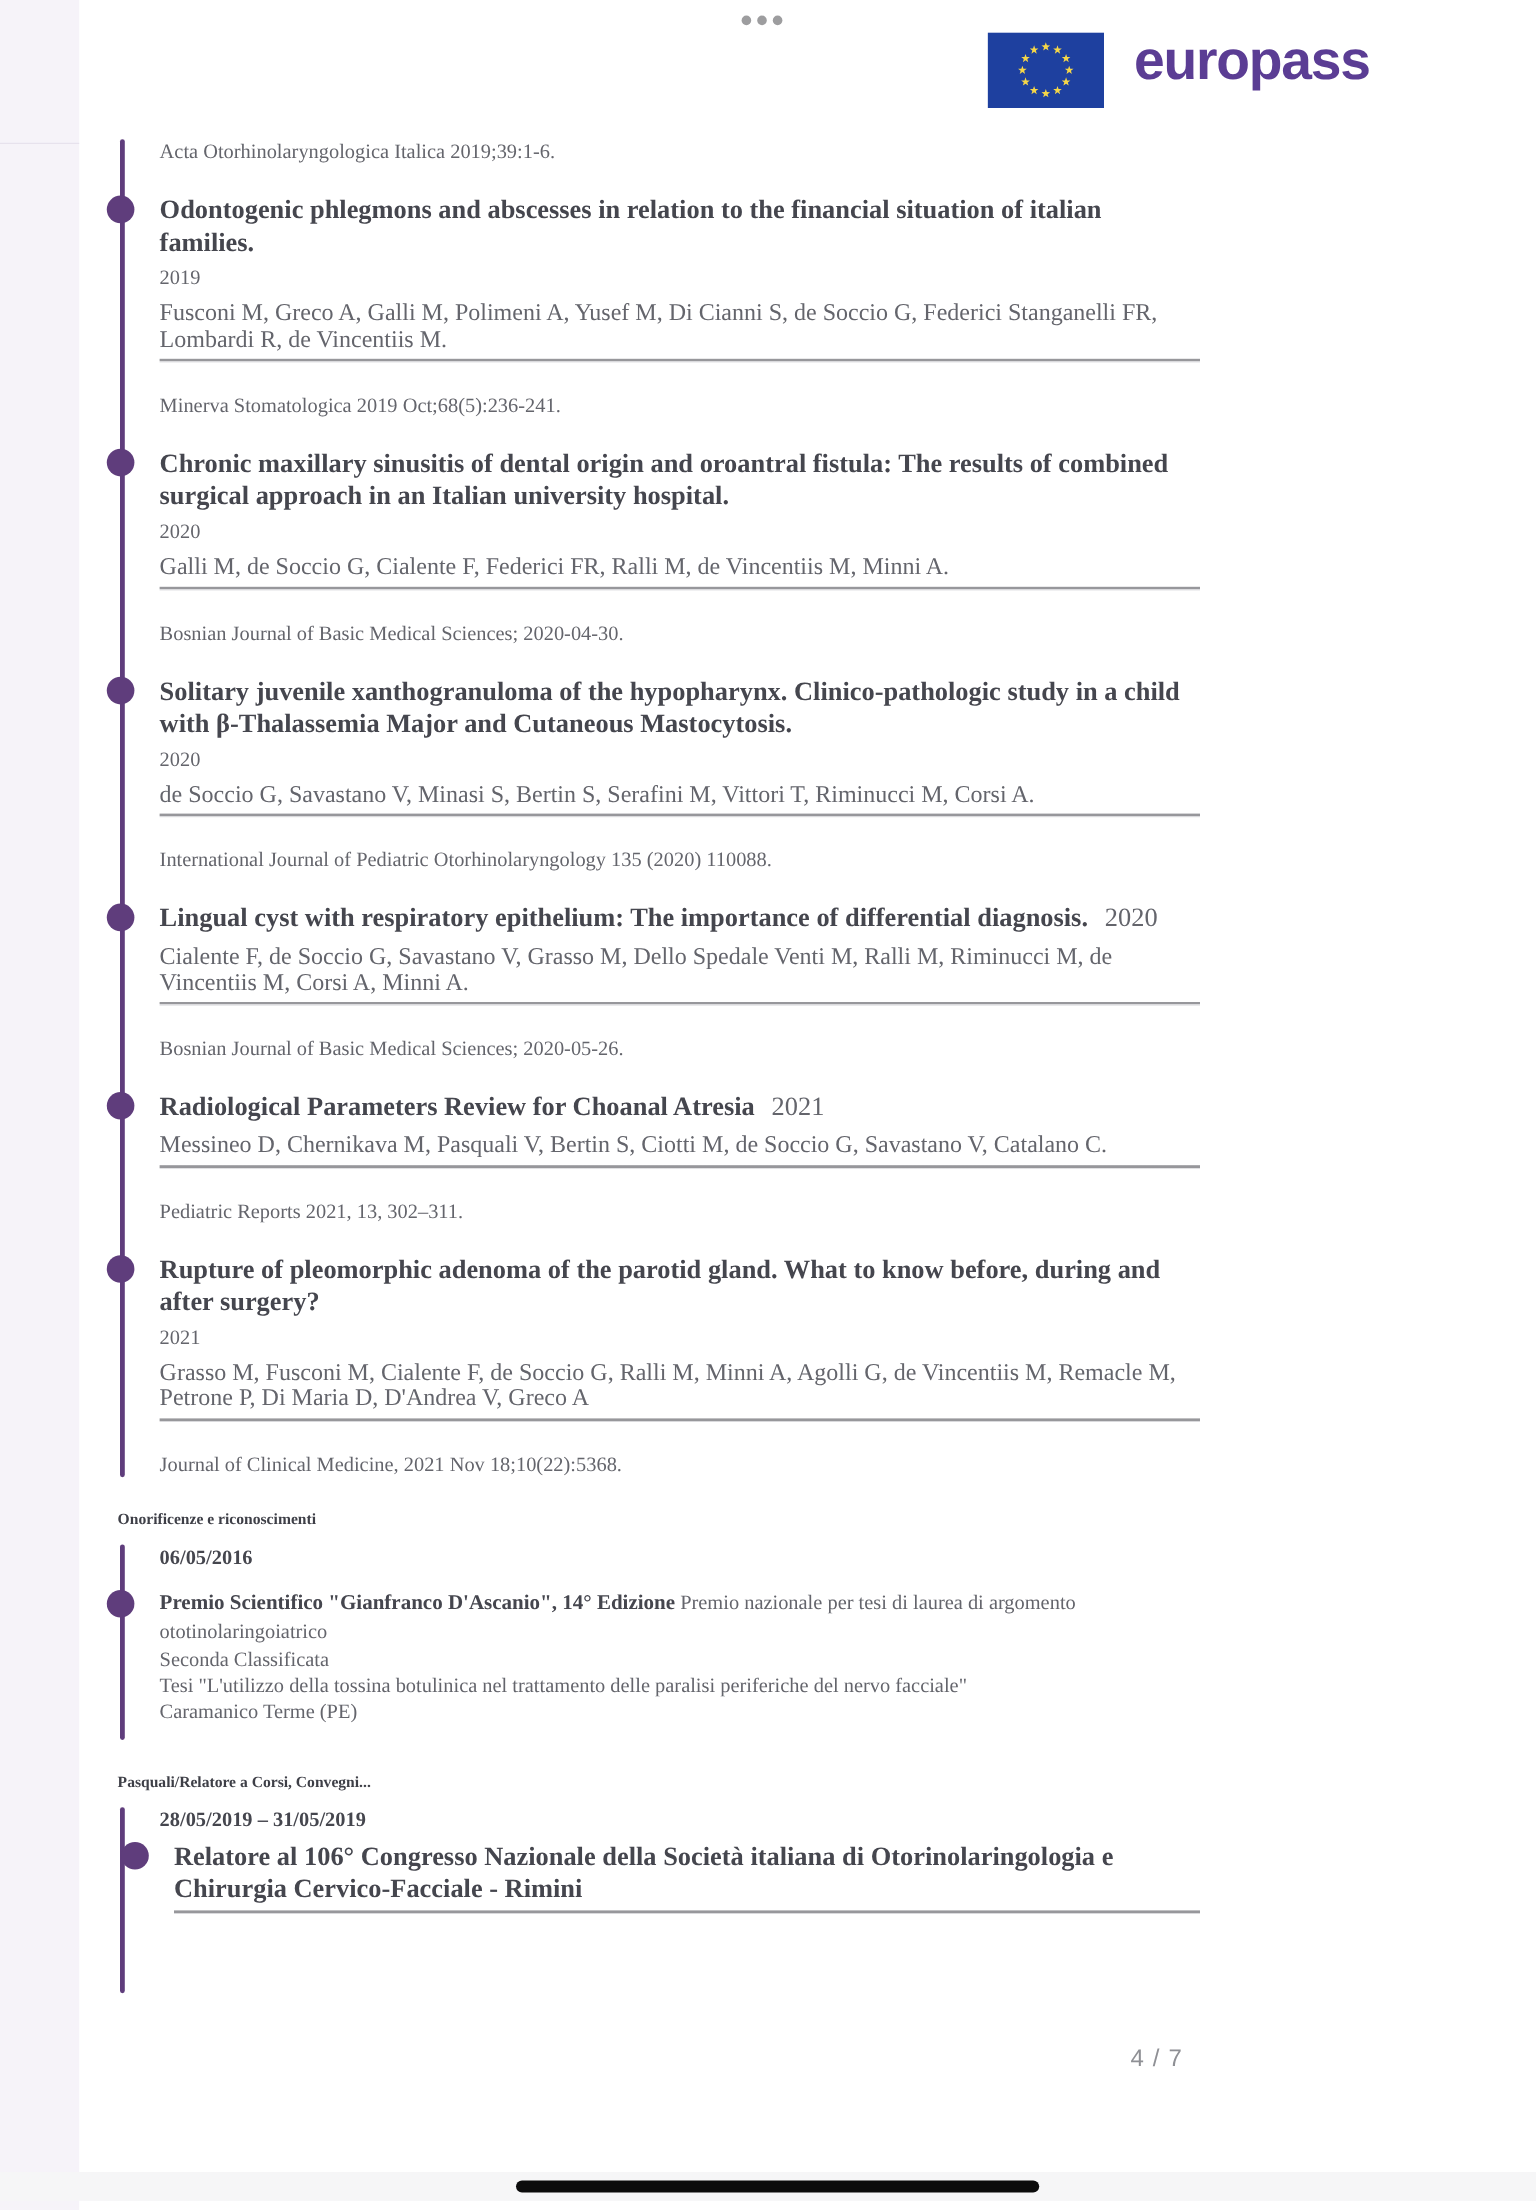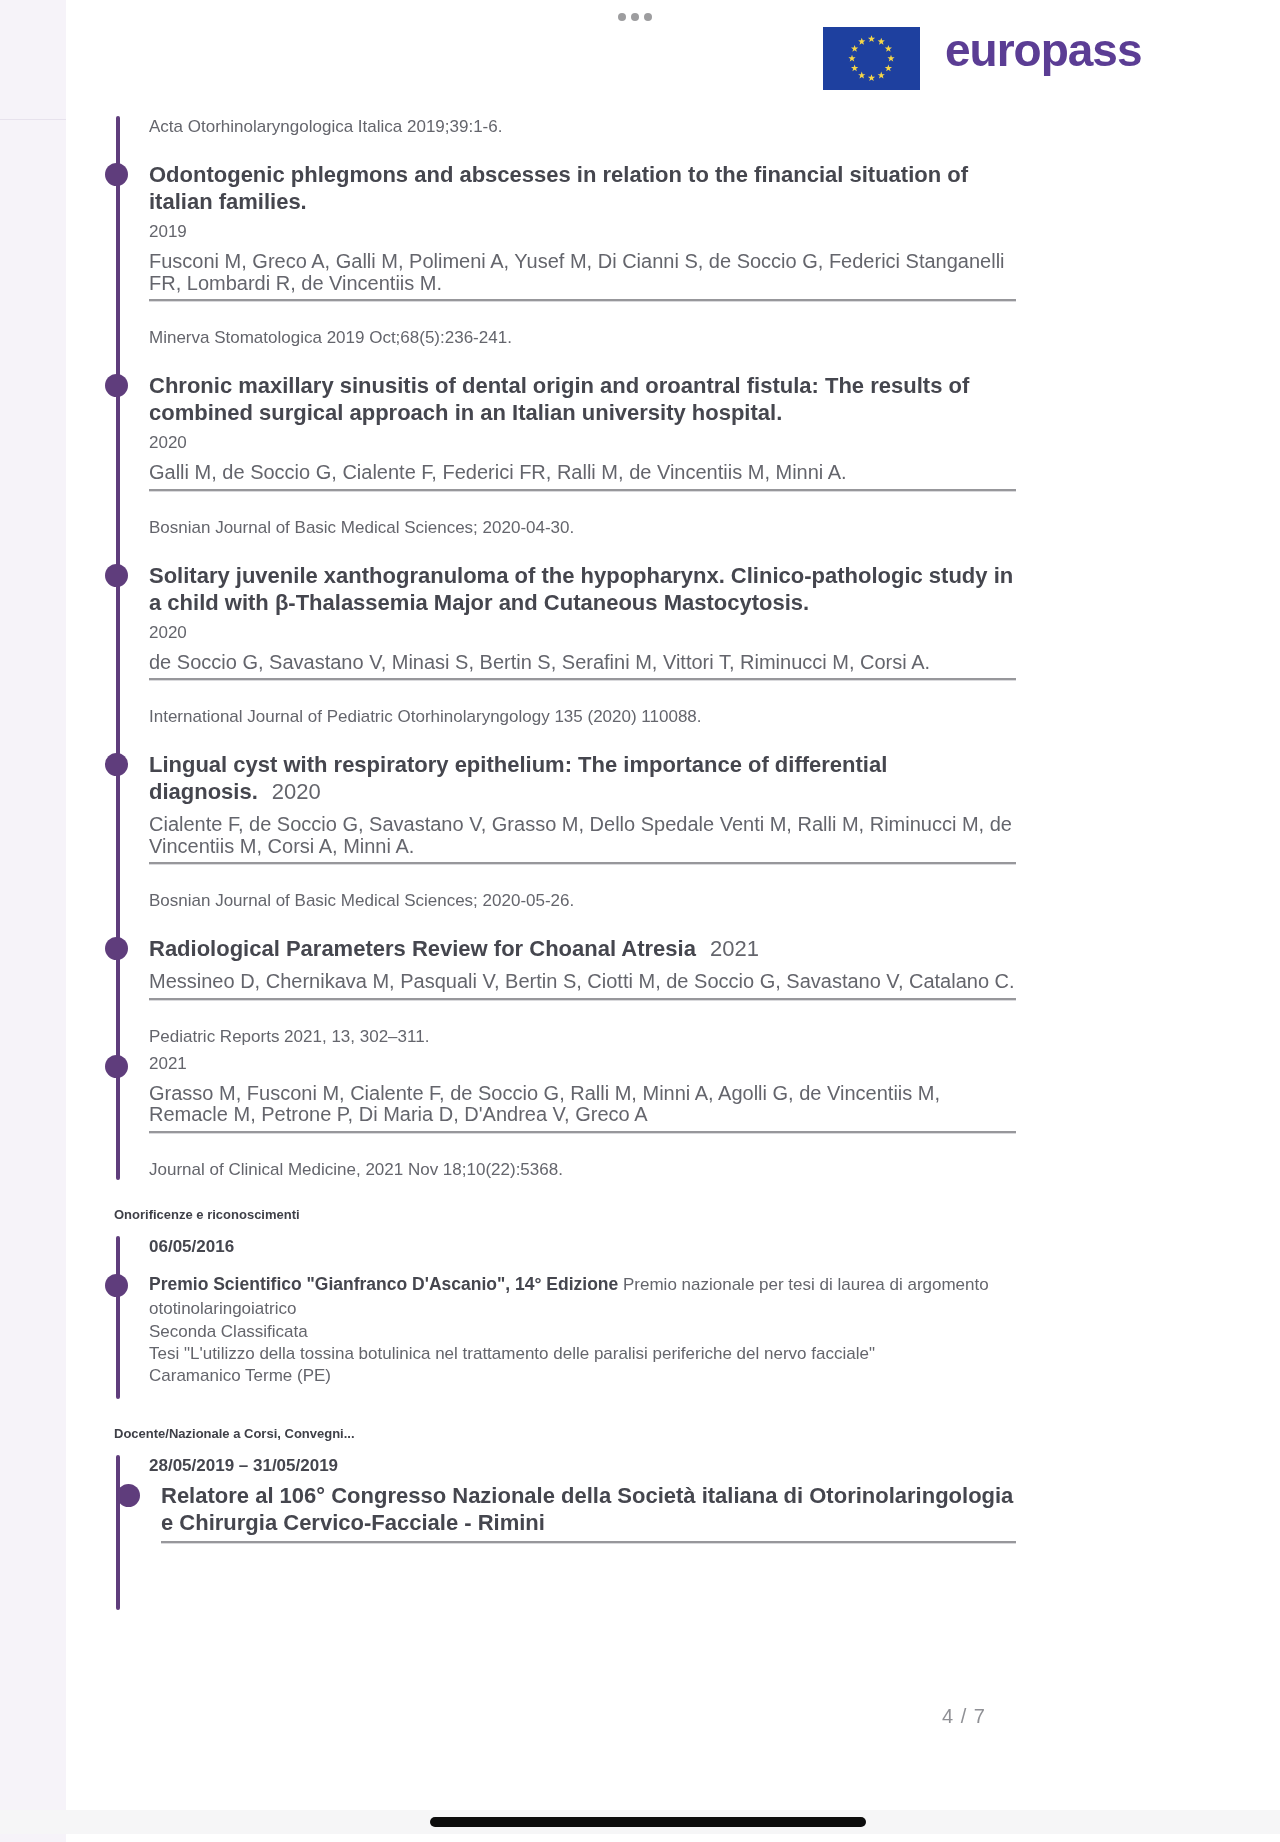--- a/index.html
+++ b/index.html
@@ -36,22 +36,23 @@
     position:absolute;left:823px;top:27px;height:66px;
     display:flex;align-items:flex-start;gap:25px;
   }
   .flag{display:block;}
   .wordmark{
     font-size:46px;font-weight:700;letter-spacing:-1px;
     color:#5b3d94;line-height:1;
   }
   
   .page{
-    position:absolute;left:16px;top:104px;width:1133px;
+    position:absolute;left:0;top:104px;width:1133px;
     padding-left:98px;
+    font-family:Liberation Serif, serif;
   }
   .tl-group{
     position:relative;width:902px;padding-left:35px;margin-left:0;
   }
   .tl-group .tl-line{
     position:absolute;left:2px;top:0;bottom:0;width:4px;
     background:var(--purple);border-radius:2px;
   }
   .tl-group.pad-md{padding-bottom:12px;}
   .tl-group.pad-lg{padding-bottom:66px;}
@@ -186,20 +187,21 @@
     <article class="pub">
       <span class="dot"></span>
       <h3 class="title"><span>Radiological Parameters Review for Choanal Atresia</span><span class="year-inline">2021</span></h3>
       <div class="authors">Messineo D, Chernikava M, Pasquali V, Bertin S, Ciotti M, de Soccio G, Savastano V, Catalano C.</div>
       <div class="rule"></div>
       <div class="journal">Pediatric Reports 2021, 13, 302–311.</div>
     </article>
 
     <article class="pub">
       <span class="dot"></span>
+      <h3 class="title"><span>Rupture of pleomorphic adenoma of the parotid gland. What to know before, during and after surgery?</span></h3>
       <div class="year">2021</div>
       <div class="authors">Grasso M, Fusconi M, Cialente F, de Soccio G, Ralli M, Minni A, Agolli G, de Vincentiis M, Remacle M, Petrone P, Di Maria D, D'Andrea V, Greco A</div>
       <div class="rule"></div>
       <div class="journal">Journal of Clinical Medicine, 2021 Nov 18;10(22):5368.</div>
     </article>
   </section>
 
   <h2 class="section-header">Onorificenze e riconoscimenti</h2>
 
   <section class="tl-group pad-md">
@@ -207,21 +209,21 @@
     <div class="date">06/05/2016</div>
     <div class="award">
       <span class="dot"></span>
       <p class="award-main"><strong>Premio Scientifico "Gianfranco D'Ascanio", 14° Edizione</strong> <span>Premio nazionale per tesi di laurea di argomento ototinolaringoiatrico</span></p>
       <p class="award-line">Seconda Classificata</p>
       <p class="award-line">Tesi "L'utilizzo della tossina botulinica nel trattamento delle paralisi periferiche del nervo facciale"</p>
       <p class="award-line">Caramanico Terme (PE)</p>
     </div>
   </section>
 
-  <h2 class="section-header">Docente/Nazionale a Corsi, Convegni...</h2>
+  <h2 class="section-header">Pasquali/Relatore a Corsi, Convegni...</h2>
 
   <section class="tl-group pad-lg">
     <span class="tl-line"></span>
     <div class="date">28/05/2019 – 31/05/2019</div>
     <div class="talk">
       <span class="dot"></span>
       <h3 class="title tight">Relatore al 106° Congresso Nazionale della Società italiana di Otorinolaringologia e Chirurgia Cervico-Facciale - Rimini</h3>
       <div class="rule"></div>
     </div>
   </section>

